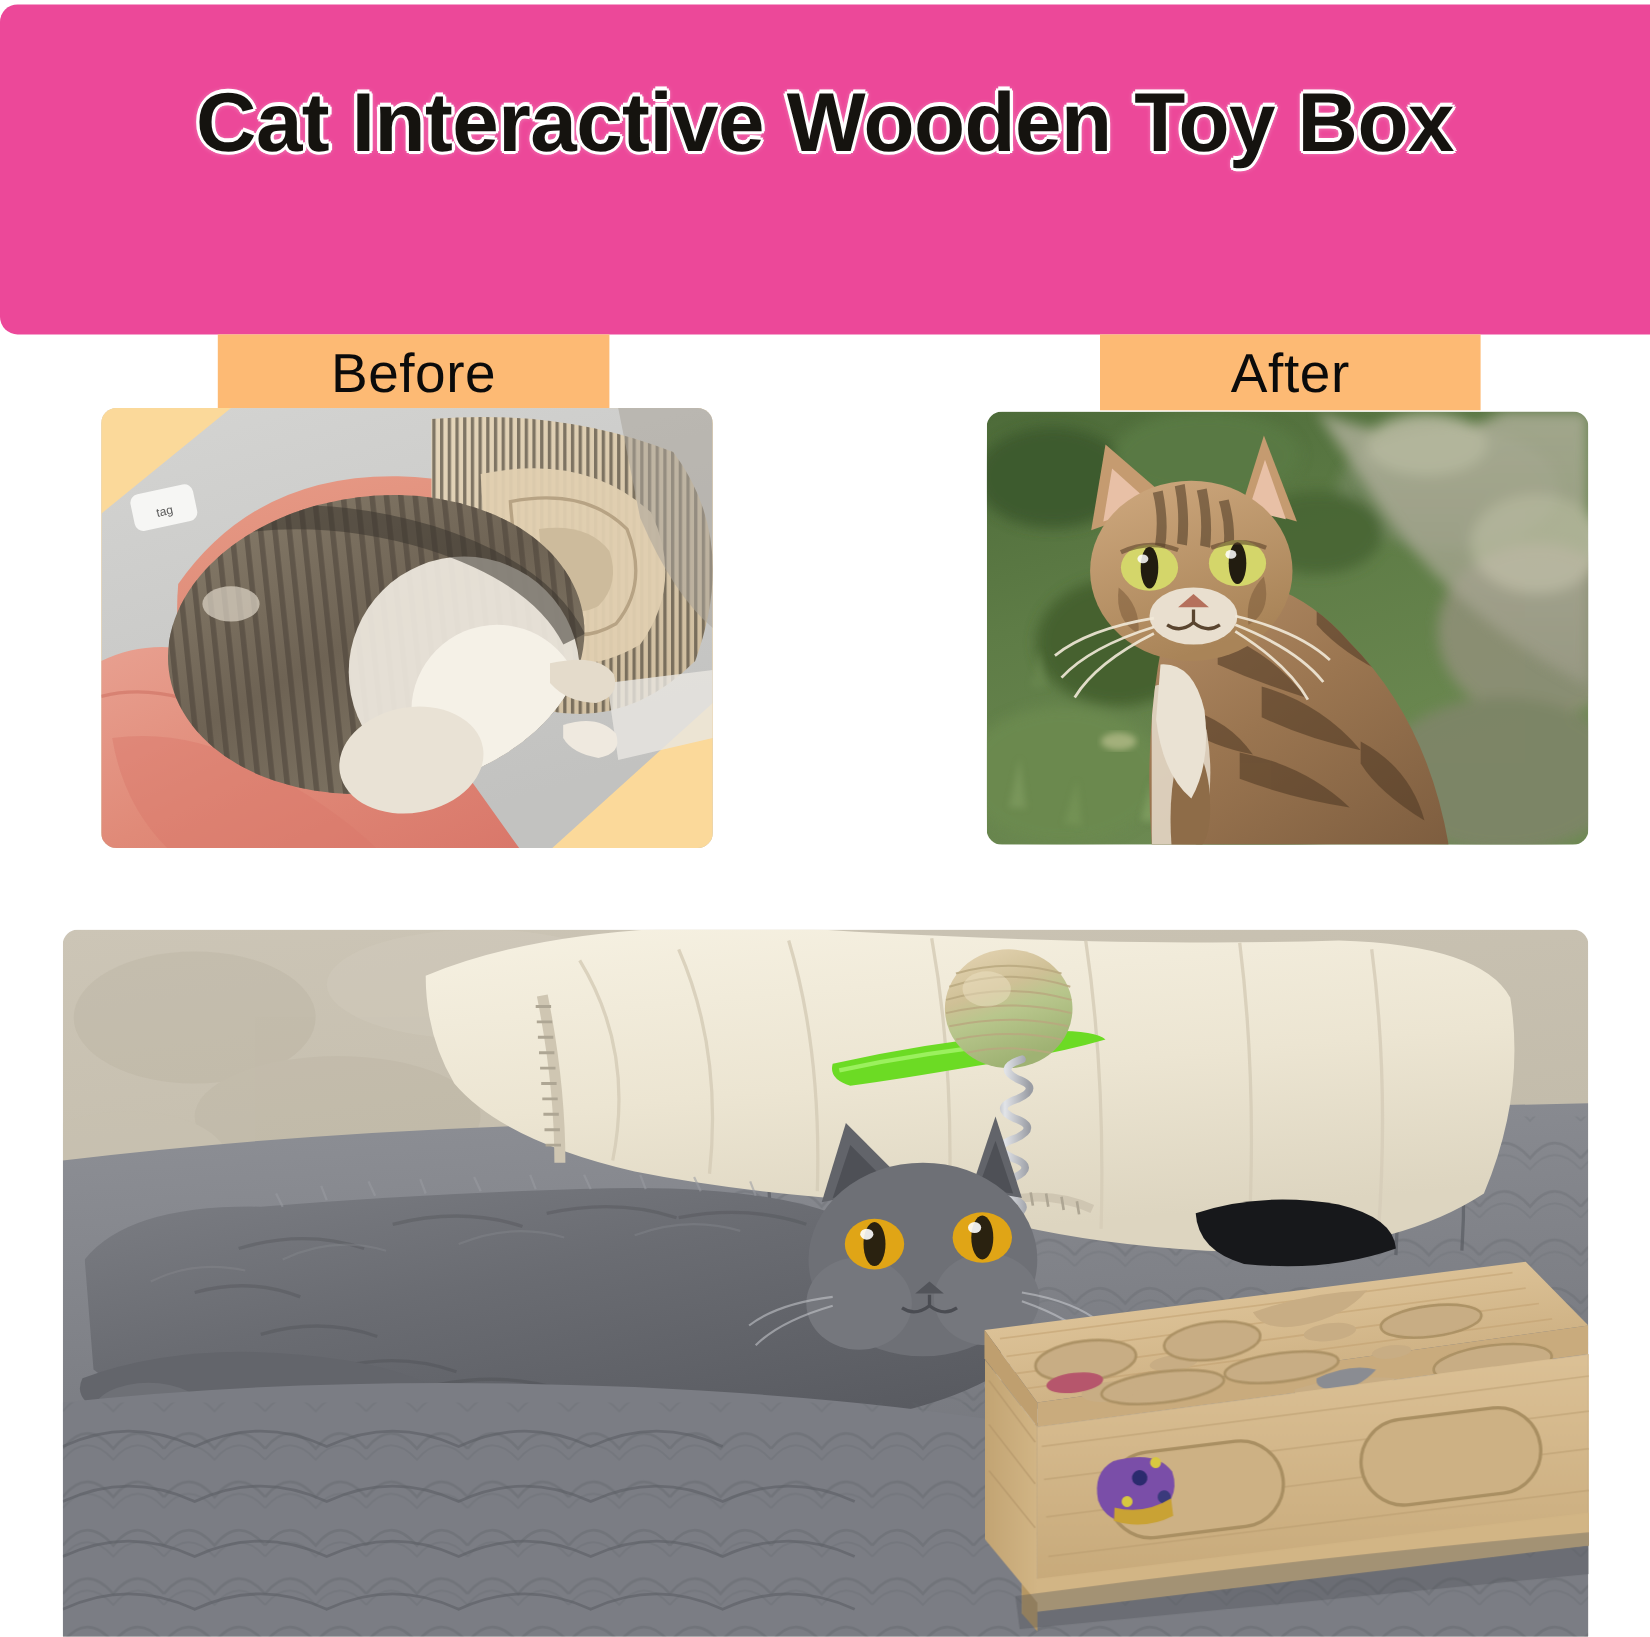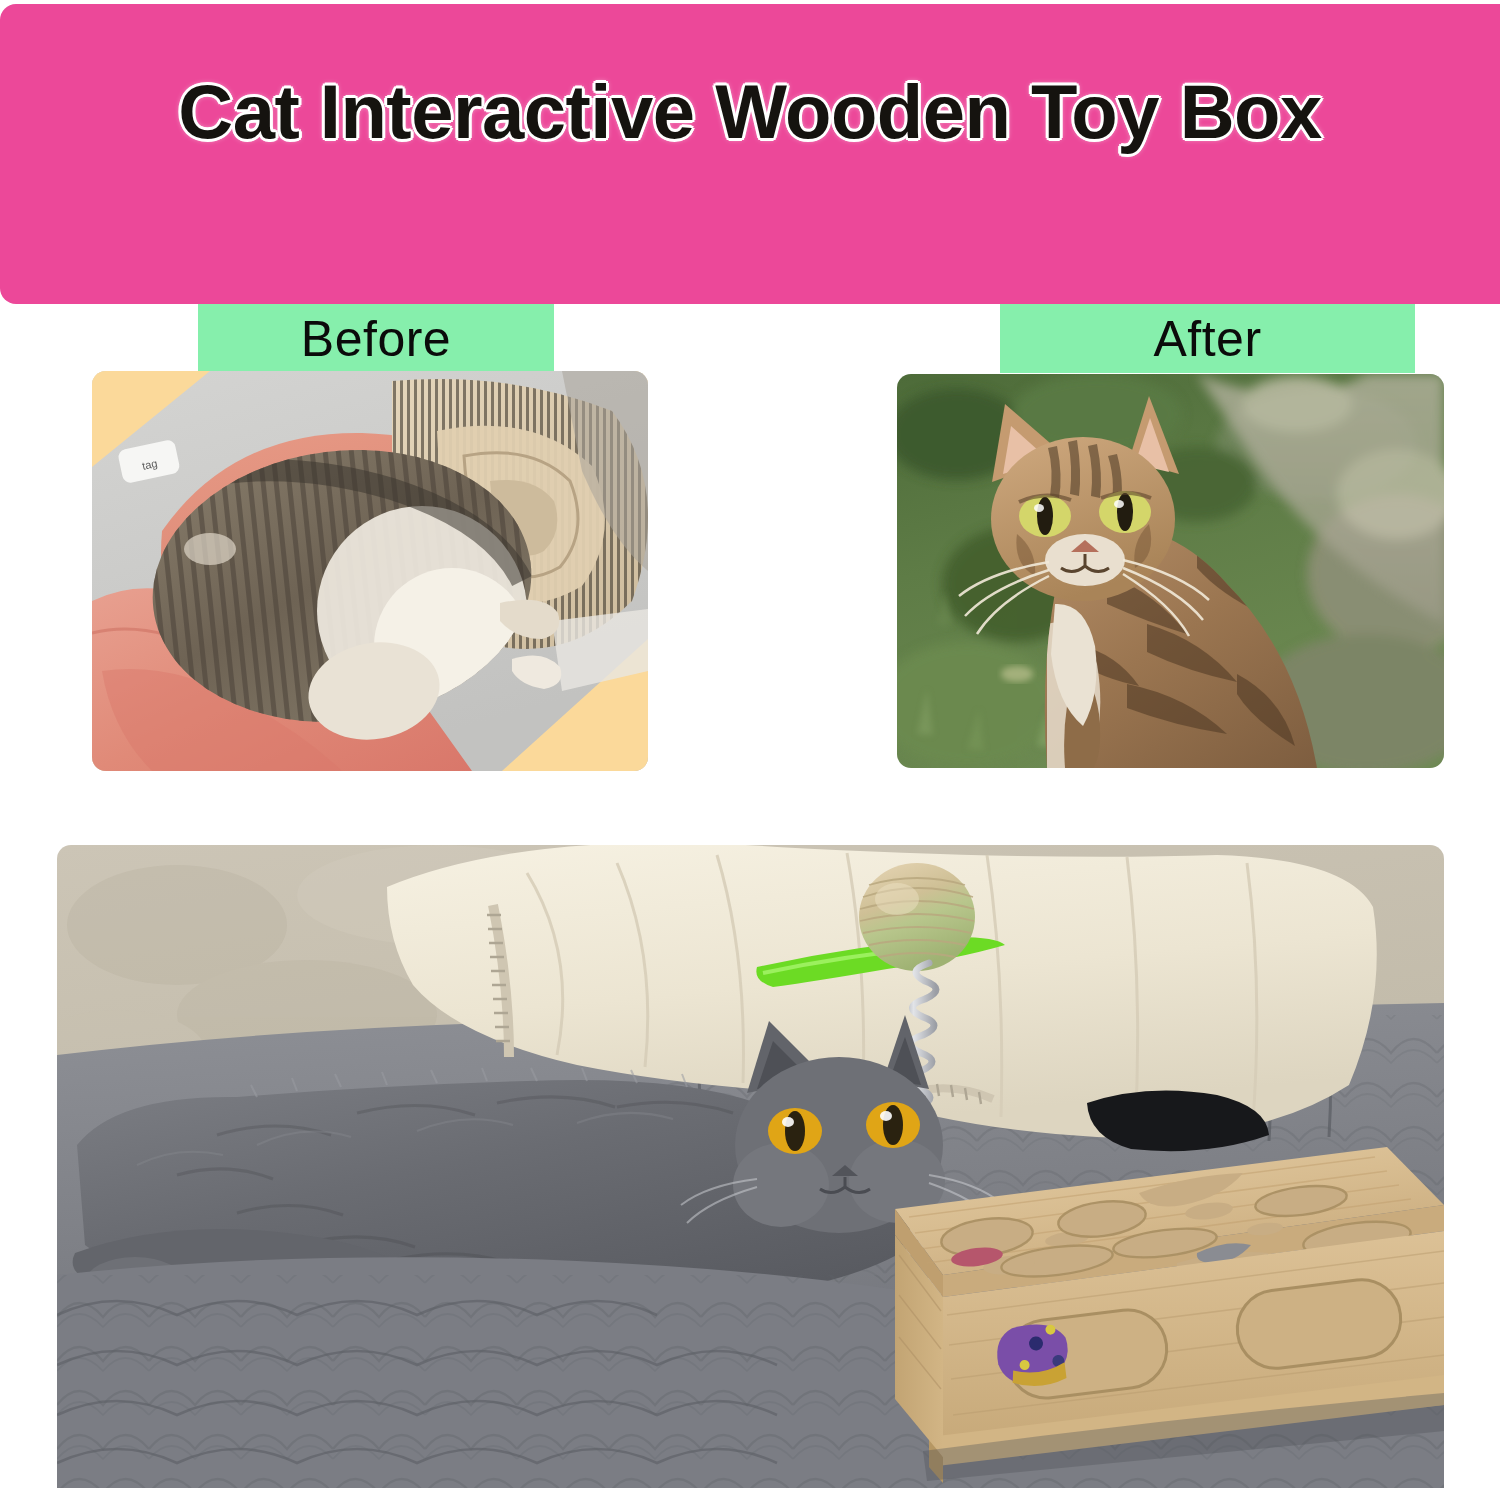--- a/index.html
+++ b/index.html
@@ -53,31 +53,31 @@
     font-size: 45px;
     font-weight: 400;
     color: #231c12;
     white-space: nowrap;
   }
 
   
   .cmp-label {
     position: absolute;
     height: 69px;
-    background: #86efac;
+    background: #fdba74;
     display: flex;
     align-items: center;
     justify-content: center;
     font-size: 50px;
     font-weight: 400;
     color: #0b0b0b;
     letter-spacing: 0.5px;
   }
   .label-before { left: 198px; top: 304px; width: 356px; }
-  .label-after  { left: 1000px; top: 304px; width: 415px; }
+  .label-after  { left: 1000px; top: 304px; width: 346px; }
 
   
   .photo {
     position: absolute;
     overflow: hidden;
     background: #ffffff;
   }
   .photo-before {
     left: 92px; top: 371px;
     width: 556px; height: 400px;

